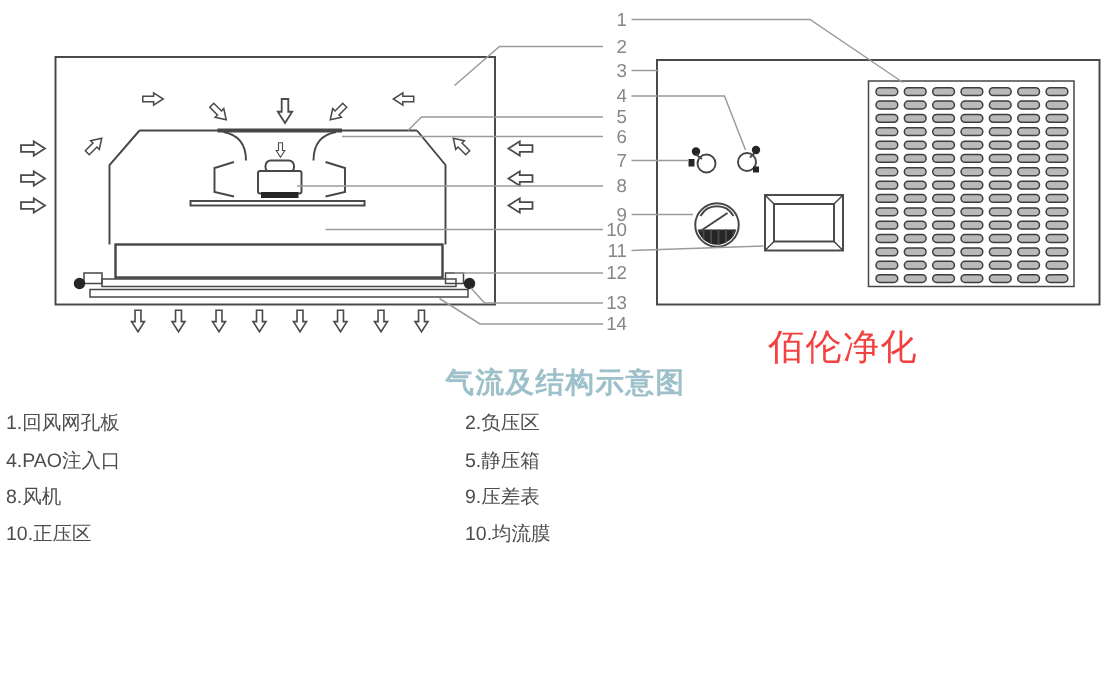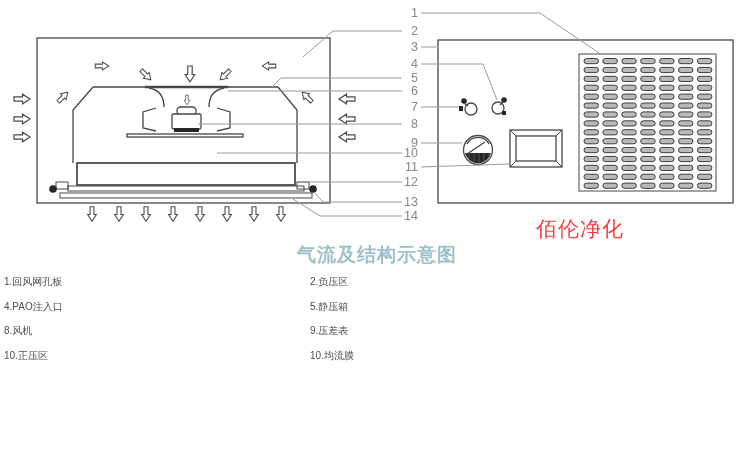--- a/index.html
+++ b/index.html
@@ -14,25 +14,25 @@
   .fill-dark{fill:#262626 !important;stroke:none !important;}
   .fill-white{fill:#ffffff !important;}
   .leader path{stroke:#9b9b9b;fill:none;stroke-width:1;}
   .num text{font-family:"Liberation Sans",sans-serif;font-size:12.5px;fill:#878787;text-anchor:end;}
   .arrow use{fill:#ffffff;stroke:#4a4a4a;stroke-width:1.2;}
   .slots rect{fill:#b9b9b9;stroke:#3d3d3d;stroke-width:1;}
   .gauge-tick{stroke:#ffffff;stroke-width:1.4;}
 
   .title{position:absolute;left:297px;top:242px;font-size:19px;font-weight:bold;
          letter-spacing:1px;color:#9dc0ca;white-space:nowrap;font-family:Liberation Serif, serif;}
-  .brand{position:absolute;left:512px;top:215px;font-size:21px;color:#f2413f;
-         letter-spacing:1px;white-space:nowrap;margin-left:24px;}
+  .brand{position:absolute;left:512px;top:215px;font-size:24px;color:#f2413f;
+         letter-spacing:1px;white-space:nowrap;}
   .legend{position:absolute;left:4px;top:275px;width:620px;
           display:grid;grid-template-columns:306px 1fr;row-gap:10.5px;
-          font-size:10px;line-height:14px;color:#4d4d4d;}
+          font-size:13px;line-height:14px;color:#4d4d4d;}
   .legend span{white-space:nowrap;}
 </style>
 </head>
 <body>
 
 <div class="stage">
 
   <svg width="745" height="270" viewBox="0 0 745 270">
     <defs>
       <g id="harrow">

